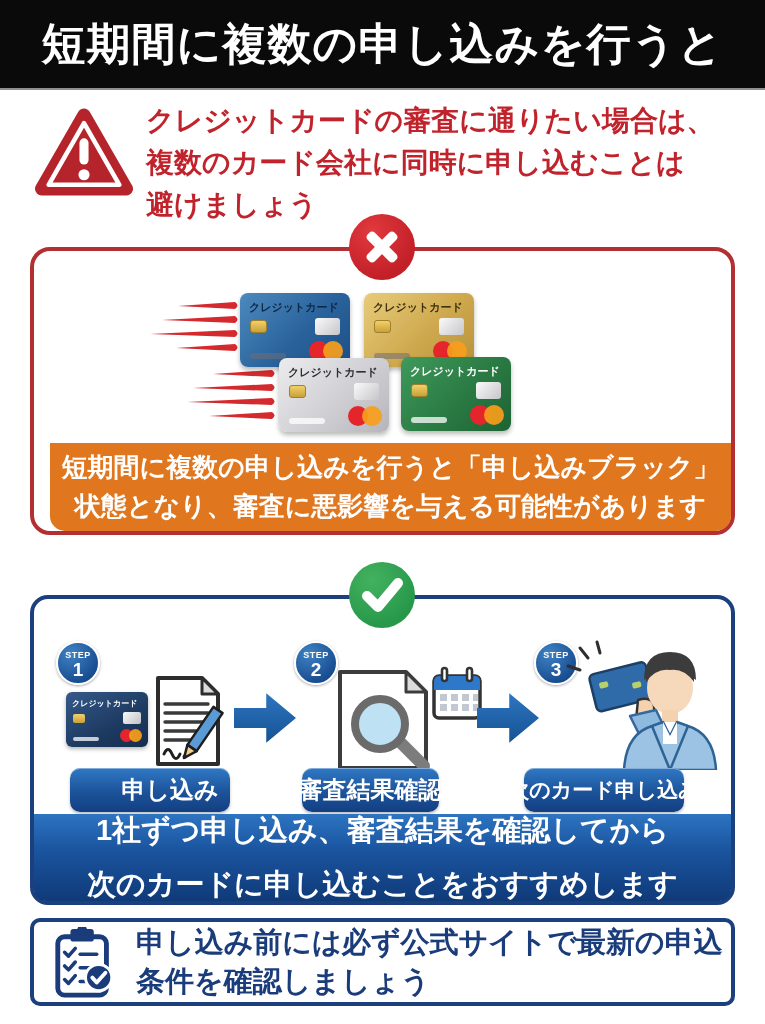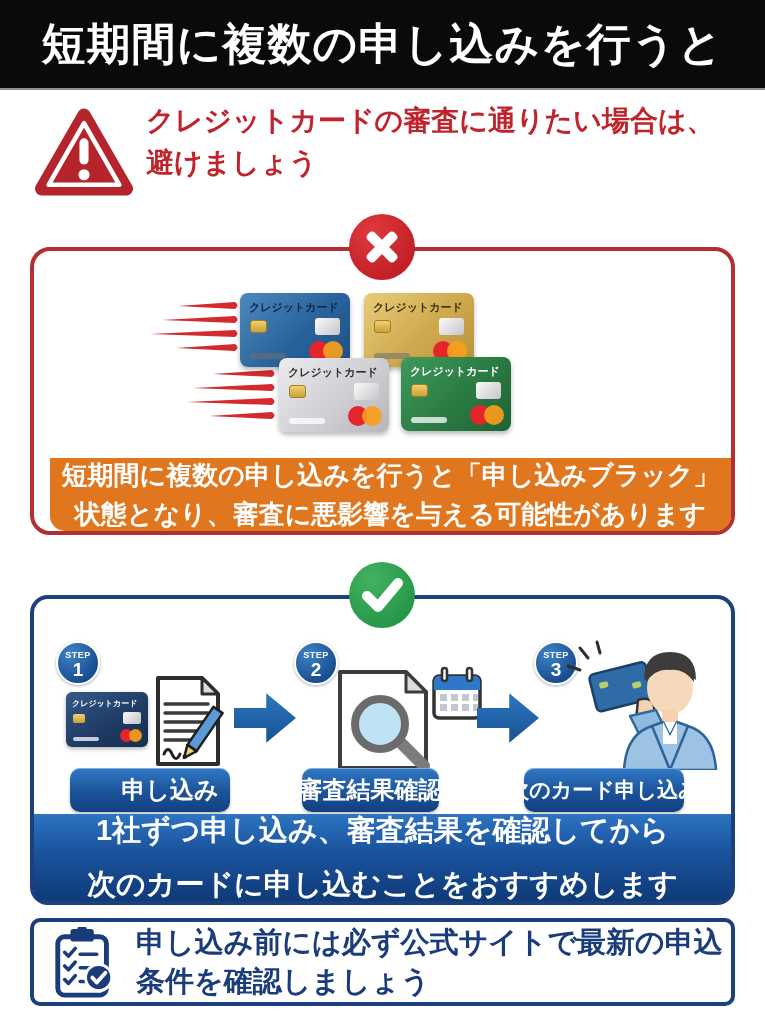--- a/index.html
+++ b/index.html
@@ -52,21 +52,21 @@
   .ccard.c-gold .clabel { color:#3d300f; }
   .ccard.c-silver { background:linear-gradient(135deg,#ececee 0%,#cfcfd4 55%,#b5b5bb 100%); }
   .ccard.c-silver .clabel { color:#2e2e2e; }
   .ccard.c-green  { background:linear-gradient(135deg,#3f9a5b 0%,#2a7a43 55%,#1e6334 100%); }
   .ccard.c-green .clabel { color:#ffffff; }
   .ccard.c-silver .stripe, .ccard.c-green .stripe { background:rgba(255,255,255,.75); }
 
   .speed { position:absolute; }
 
   
-  .orange-banner { position:absolute; left:16px; right:0; bottom:0; height:73px;
+  .orange-banner { position:absolute; left:16px; right:0; bottom:0; height:88px;
                    background:#e0771e; border-radius:0 0 15px 15px;
                    display:flex; flex-direction:column; align-items:center; justify-content:center;
                    color:#ffffff; font-size:26px; font-weight:900; line-height:1.5; text-align:center; }
   .blue-banner { position:absolute; left:0; right:0; bottom:0; height:87px;
                  background:linear-gradient(180deg,#2d74c1 0%,#1b55a0 40%,#0f3a78 100%);
                  border-radius:0 0 12px 12px;
                  display:flex; flex-direction:column; align-items:center; justify-content:center;
                  color:#ffffff; font-size:29px; font-weight:900; line-height:1.42; text-align:center;gap:12px; }
 
   
@@ -131,20 +131,21 @@
   </div>
 
   <svg class="warning-icon" width="102" height="96" viewBox="0 0 100 95">
     <path d="M50 9 L92 82 L8 82 Z" fill="#b5242b" stroke="#b5242b" stroke-width="13" stroke-linejoin="round"></path>
     <path d="M50 17 L85 78 L15 78 Z" fill="none" stroke="#ffffff" stroke-width="4.5" stroke-linejoin="round"></path>
     <rect x="45.5" y="32" width="9" height="26" rx="4.5" fill="#ffffff"></rect>
     <circle cx="50" cy="68" r="5.5" fill="#ffffff"></circle>
   </svg>
   <div class="warning-text">
     <div>クレジットカードの審査に通りたい場合は、</div>
+    <div>複数のカード会社に同時に申し込むことは</div>
     <div>避けましょう</div>
   </div>
 
   <div class="frame bad-box">
     <div class="top-badge x-badge"></div>
 
     <svg class="speed" style="left:114px; top:49px;" width="92" height="58" viewBox="0 0 92 58">
       <path d="M30 6 L87 2 Q92 5.5 87 9 Z" fill="#d42a2e"></path>
       <path d="M14 20 L87 16 Q92 19.5 87 23 Z" fill="#d42a2e"></path>
       <path d="M2 34 L87 30 Q92 33.5 87 37 Z" fill="#d42a2e"></path>

